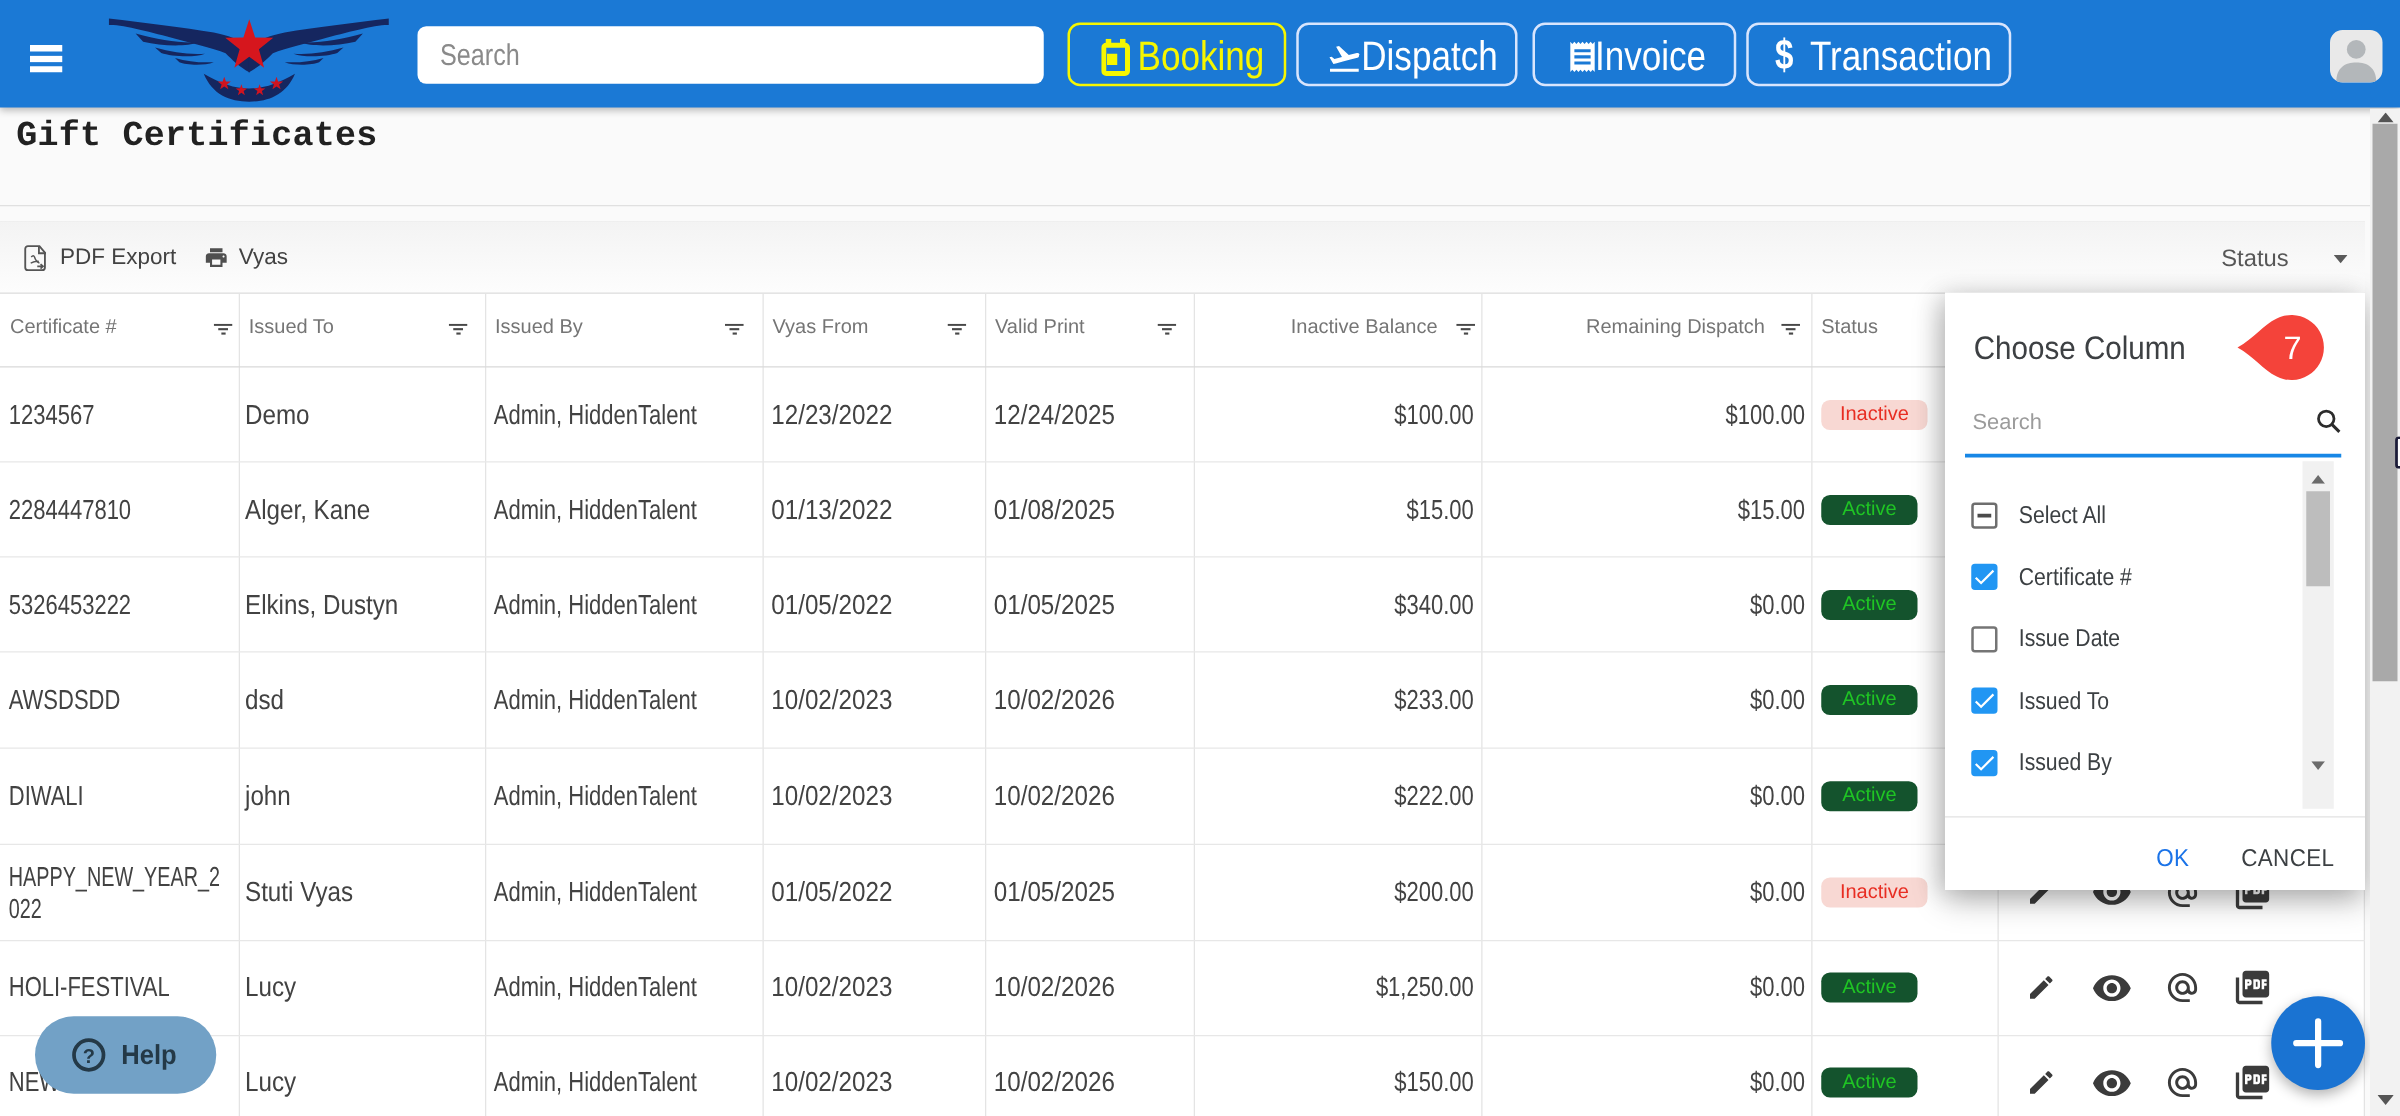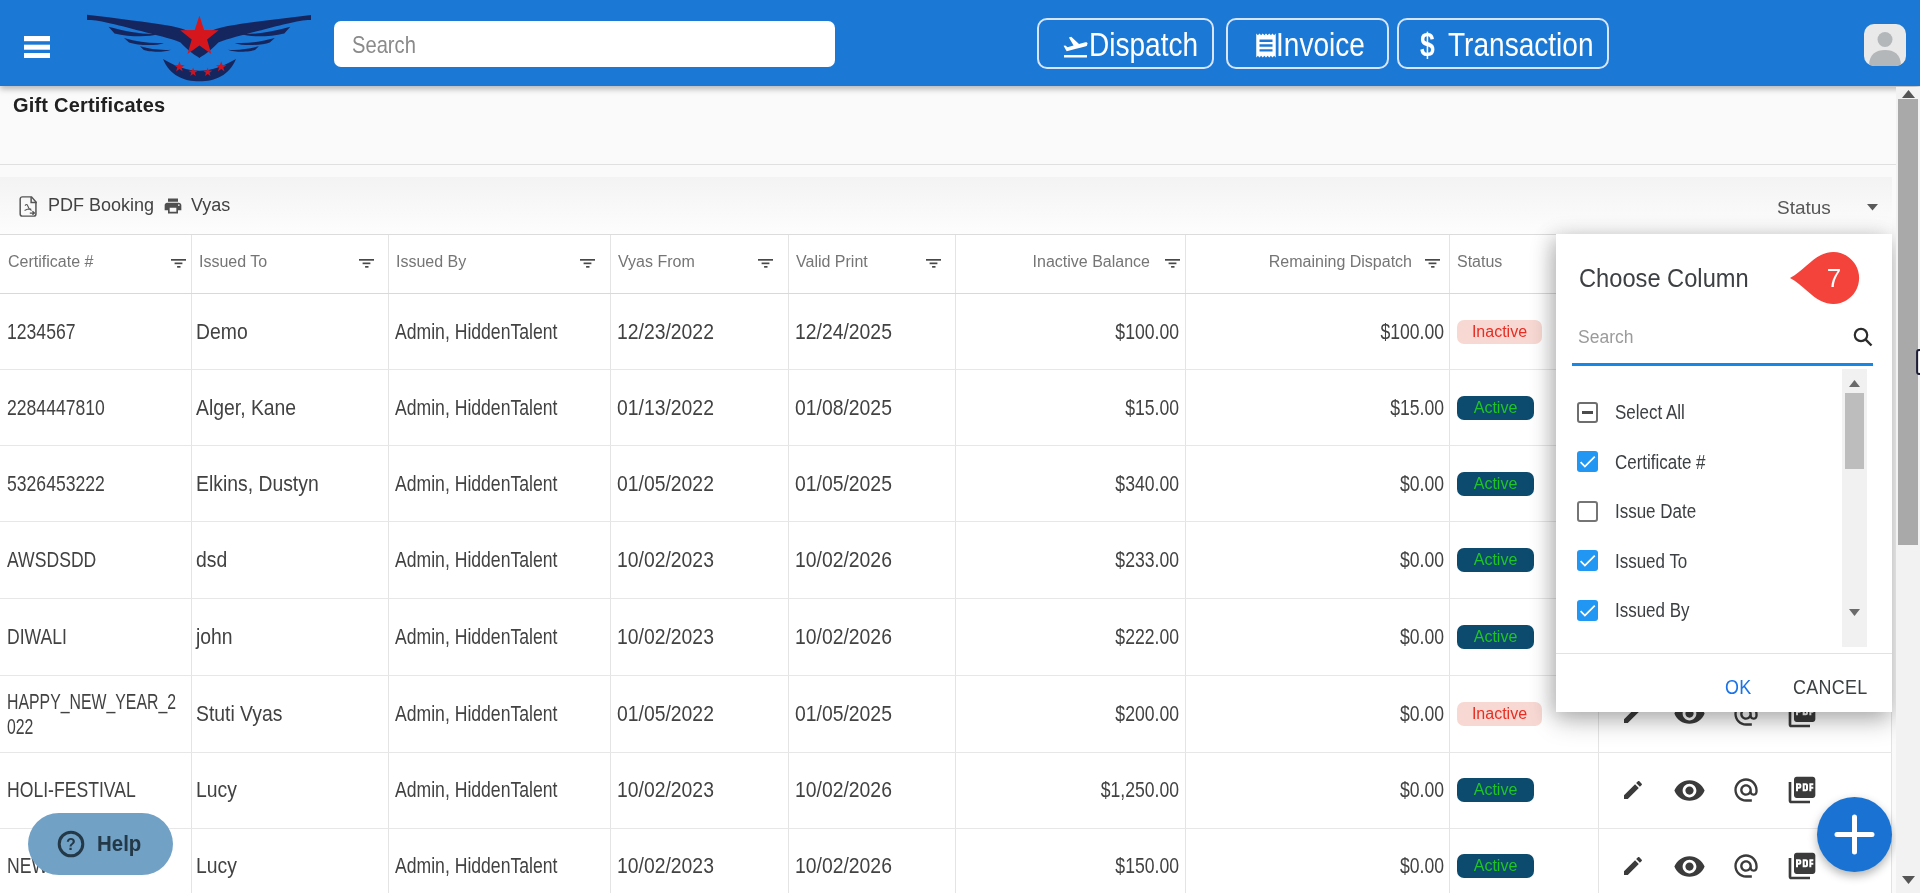--- a/index.html
+++ b/index.html
@@ -6,35 +6,35 @@
   html,body { width:1920px; height:893px; overflow:hidden; font-family:"Liberation Sans", sans-serif; background:#fafafa; }
   .abs { position:absolute; }
   #appbar { position:absolute; left:0; top:0; width:1920px; height:86px; background:#1b79d5; box-shadow:0 3px 6px rgba(0,0,0,.28); z-index:30; }
   .navbtn { position:absolute; top:18px; height:51px; border:2px solid rgba(228,235,255,.95); border-radius:10px; color:#fff; }
   .navtxt { position:absolute; font-size:33px; top:7px; line-height:36px; transform:scaleX(0.85); transform-origin:0 50%; white-space:nowrap; }
   .navico { position:absolute; }
   #btn-booking { border-color:#f6f600; color:#f6f600; }
   #search { position:absolute; left:334px; top:21px; width:501px; height:46px; background:#fff; border-radius:7px; }
   #search span { position:absolute; left:18px; top:10px; font-size:24px; color:#8a8a8a; transform:scaleX(0.84); transform-origin:0 50%; }
   #avatar { position:absolute; left:1864px; top:24px; width:42px; height:42px; background:#e9e9e9; border-radius:10px; overflow:hidden; }
-  #title { position:absolute; left:13px; top:94px; font-size:20px; font-weight:700; color:#212121; letter-spacing:0.2px; }
+  #title { position:absolute; left:13px; top:94px; font-size:28px; font-weight:700; color:#212121; letter-spacing:0.2px;font-family:Liberation Mono, monospace; }
   #divider1 { position:absolute; left:0; top:164px; width:1920px; height:1px; background:#e0e0e0; }
   #panel { position:absolute; left:0; top:177px; width:1892px; height:716px; background:#fff; border-top:1px solid #d8d8d8; border-right:1px solid #e3e3e3; }
   #toolbar { position:absolute; left:0; top:177px; width:1892px; height:58px; background:linear-gradient(180deg,#f3f3f3,#fdfdfd); border-bottom:1px solid #dcdcdc; }
   .tbtxt { position:absolute; top:194.5px; font-size:18px; color:#424242; }
   #columns-lbl { position:absolute; left:1777px; top:196px; font-size:19px; color:#575757; }
   .hdr { position:absolute; top:253px; font-size:16px; color:#757575; }
   .cell { position:absolute; font-size:22px; line-height:24px; color:#424242; white-space:nowrap; transform:scaleX(0.80); transform-origin:0 50%; }
   .celld { transform:scaleX(0.88); }
   .celln { transform:scaleX(0.88); }
   .cellr { transform-origin:100% 50%; }
   .vline { position:absolute; top:235px; width:1px; height:658px; background:#e4e4e4; }
   .hline { position:absolute; left:0; width:1892px; height:1px; background:#e7e7e7; }
   .pill { position:absolute; left:1457px; height:24px; border-radius:7px; font-size:16px; text-align:center; line-height:24px; }
-  .pill.active { background:#0c4a6e; color:#1fc524; width:77px; }
+  .pill.active { background:#14532d; color:#1fc524; width:77px; }
   .pill.inactive { background:#f8d8d3; color:#e82d22; width:85px; }
   .rowicon { position:absolute; width:24px; height:24px; }
   #popup { position:absolute; left:1556px; top:234px; width:336px; height:478px; background:#fff; z-index:40;
            box-shadow:0 8px 24px rgba(0,0,0,.28), -6px 2px 18px rgba(0,0,0,.12); }
   .cb { position:absolute; left:21px; width:21px; height:21px; border-radius:3px; }
   .cb.on { background:#2196f3; }
   .cb.off { background:#fff; border:2px solid #757575; }
   .cb.ind { background:#fff; border:2px solid #6e6e6e; }
   .cb.ind:after { content:""; position:absolute; left:3px; top:7px; width:11px; height:3px; background:#4b4b4b; }
   .cbl { position:absolute; left:59px; font-size:19.5px; color:#3c4043; transform:scaleX(0.87); transform-origin:0 50%; }
@@ -71,20 +71,29 @@
  </g>
  <path d="M112.4 1.4 L117.1 15.9 L131.6 16.2 L120.1 25.4 L124.3 40.1 L112.4 31.4 L100.5 40.1 L104.7 25.4 L93.2 16.2 L107.7 15.9 Z" fill="#d6161d"></path>
  <path d="M92.4 47.3 L93.7 51.1 L97.7 51.2 L94.5 53.6 L95.7 57.4 L92.4 55.1 L89.1 57.4 L90.3 53.6 L87.1 51.2 L91.1 51.1 Z" fill="#cf1420"></path>
       <path d="M106.1 53.4 L107.2 56.6 L110.7 56.7 L107.9 58.8 L108.9 62.1 L106.1 60.1 L103.3 62.1 L104.3 58.8 L101.5 56.7 L105.0 56.6 Z" fill="#cf1420"></path>
       <path d="M120.7 53.4 L121.8 56.6 L125.3 56.7 L122.5 58.8 L123.5 62.1 L120.7 60.1 L117.9 62.1 L118.9 58.8 L116.1 56.7 L119.6 56.6 Z" fill="#cf1420"></path>
       <path d="M134.2 47.3 L135.5 51.1 L139.5 51.2 L136.3 53.6 L137.5 57.4 L134.2 55.1 L130.9 57.4 L132.1 53.6 L128.9 51.2 L132.9 51.1 Z" fill="#cf1420"></path>
     </svg>
   <div id="search">
       <span>Search</span>
     </div>
+  <div class="navbtn" id="btn-booking" style="left:854px;width:175px;">
+    <svg class="navico" style="left:25px;top:11px" width="23" height="30" viewBox="0 0 23 30">
+      <rect x="2" y="5.2" width="19" height="22.5" rx="2" fill="none" stroke="#f6f600" stroke-width="4"></rect>
+      <rect x="3.6" y="0" width="4.4" height="6.5" fill="#f6f600"></rect>
+      <rect x="15" y="0" width="4.4" height="6.5" fill="#f6f600"></rect>
+      <rect x="4.6" y="12" width="8.2" height="9" fill="#f6f600"></rect>
+    </svg>
+      <span class="navtxt" style="left:53.5px">Booking</span>
+  </div>
   <div class="navbtn" id="btn-invoice" style="left:1226px;width:163px;">
     <svg class="navico" style="left:25px;top:11px" width="26" height="29" viewBox="0 0 24 24" preserveAspectRatio="none" fill="#fff">
         <path d="M18 17H6v-2h12v2zm0-4H6v-2h12v2zm0-4H6V7h12v2zM3 22l1.5-1.5L6 22l1.5-1.5L9 22l1.5-1.5L12 22l1.5-1.5L15 22l1.5-1.5L18 22l1.5-1.5L21 22V2l-1.5 1.5L18 2l-1.5 1.5L15 2l-1.5 1.5L12 2l-1.5 1.5L9 2 7.5 3.5 6 2 4.5 3.5 3 2v20z"></path>
       </svg>
       <span class="navtxt" style="left:48px">Invoice</span>
   </div>
   <div class="navbtn" id="btn-dispatch" style="left:1037px;width:177px;">
     <svg class="navico" style="left:22px;top:12px" width="29" height="29" viewBox="0 0 24 24" fill="#fff">
         <path d="M2.5 19h19v2h-19v-2zm19.57-9.36c-.21-.8-1.04-1.28-1.84-1.06L14.92 10 8.46 3.98l-1.93.51 3.87 6.7-4.97 1.33-1.84-1.45-1.45.39 1.82 3.16.77 1.33 1.6-.43 5.31-1.42 4.35-1.16 4.64-1.24c.81-.23 1.28-1.05 1.07-1.85z"></path>
       </svg>
@@ -106,21 +115,21 @@
 <div id="divider1"></div>
 
 <div id="panel"></div>
 <div id="toolbar"></div>
 <svg class="abs" style="left:19px;top:196px;z-index:5" width="19" height="21" viewBox="0 0 21 24">
   <path d="M14 1 H3.5 C2.1 1 1 2.1 1 3.5 v17 C1 21.9 2.1 23 3.5 23 h13 c1.4 0 2.5 -1.1 2.5 -2.5 V7 Z" fill="none" stroke="#555" stroke-width="1.7"></path>
   <path d="M13.5 1 V7.5 H20" fill="none" stroke="#555" stroke-width="1.7"></path>
   <path d="M6.5 11 q2 -2.5 3 0 q1 4 4.5 5.5 M6 16.5 q4 -2 7.5 -1.5" fill="none" stroke="#555" stroke-width="1.3"></path>
   <path d="M12 19.5 h5 m-2 -2 l2.3 2 -2.3 2" fill="none" stroke="#555" stroke-width="1.5"></path>
 </svg>
-<div class="tbtxt" style="left:48px;">PDF Booking</div>
+<div class="tbtxt" style="left:48px;">PDF Export</div>
 <svg class="abs" style="left:163px;top:196px;z-index:5" width="20" height="20" viewBox="0 0 24 24" fill="#4f4f4f">
     <path d="M19 8H5c-1.66 0-3 1.34-3 3v6h4v4h12v-4h4v-6c0-1.66-1.34-3-3-3zm-3 11H8v-5h8v5zm3-7c-.55 0-1-.45-1-1s.45-1 1-1 1 .45 1 1-.45 1-1 1zm-1-9H6v4h12V3z"></path>
   </svg>
 <div class="tbtxt" style="left:191px;">Vyas</div>
 <div id="columns-lbl" style="top:197px;">Status</div>
 <svg class="abs" style="left:1867px;top:204px;z-index:5" width="11" height="7" viewBox="0 0 11 7">
     <path d="M0 0 H11 L5.5 6.5 Z" fill="#5a5a5a"></path>
   </svg>
 
 <div id="grid">

